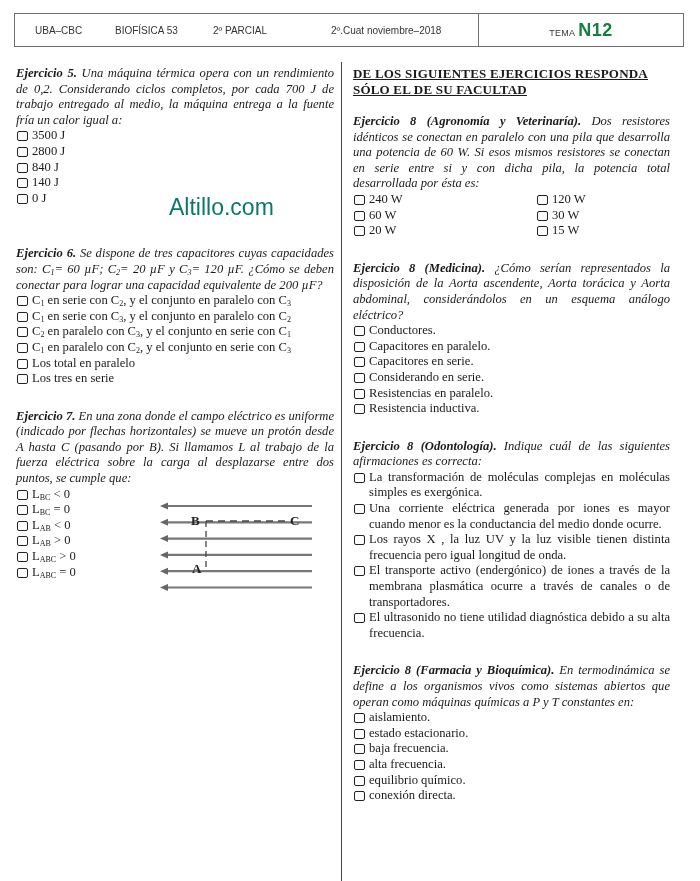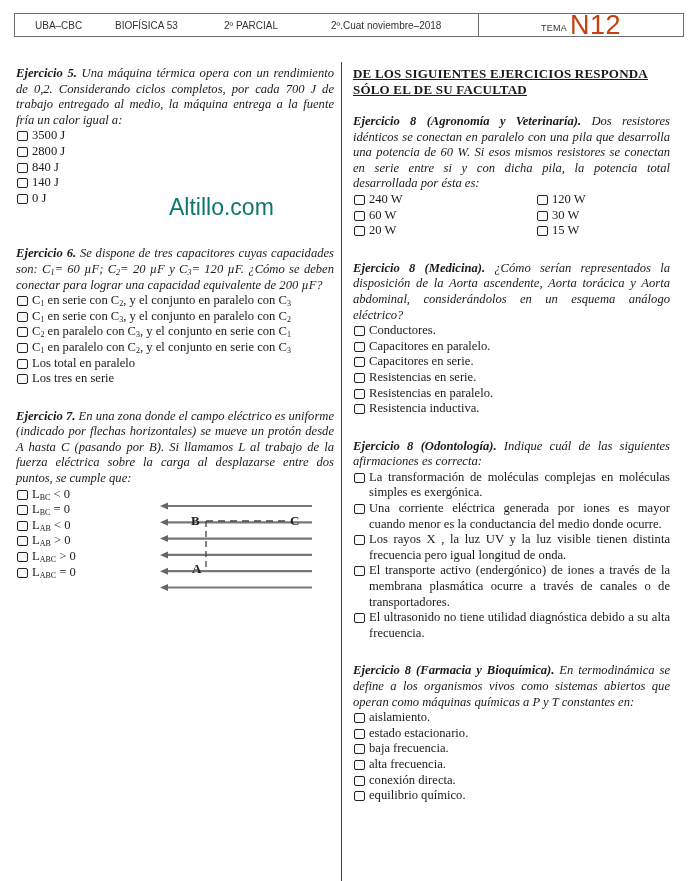--- a/index.html
+++ b/index.html
@@ -2,31 +2,31 @@
 <html><head>
 <meta charset="utf-8">
 <style>
   html, body { margin: 0; padding: 0; background: #ffffff; }
   body {
     width: 700px; height: 881px; position: relative; overflow: hidden;
     font-family: "Liberation Serif", "DejaVu Serif", serif;
     color: #1a1a1a;
   }
   .header {
-    position: absolute; left: 14px; top: 13px; width: 670px; height: 24px;
+    position: absolute; left: 14px; top: 13px; width: 670px; height: 34px;
     border: 1px solid #6e6e6e; box-sizing: border-box;
     display: flex; align-items: flex-start;
     font-family: "Liberation Sans", "DejaVu Sans", sans-serif;
     font-size: 10px; color: #333;
   }
   .header .left { flex: 0 0 464px; height: 100%; display: flex; align-items: center; border-right: 1px solid #6e6e6e; box-sizing: border-box; }
   .header .left span { position: absolute; }
   .header .right { flex: 1; display: flex; align-items: center; justify-content: center; height: 100%; }
   .tema-label { font-size: 9px; letter-spacing: 0.3px; margin-right: 3px; margin-top: 6px; }
-  .tema-num { font-size: 27px; font-weight: normal; color: #c2410c; letter-spacing: 0.5px; }
+  .tema-num { font-size: 18px; font-weight: bold; color: #15803d; letter-spacing: 0.5px; }
 
   .divider { position: absolute; left: 341px; top: 62px; width: 1px; height: 819px; background: #444; }
 
   .col { position: absolute; font-size: 12.6px; line-height: 15.6px; }
   .col-left { left: 16px; top: 66px; width: 318px; }
   .col-right { left: 353px; top: 66px; width: 317px; }
 
   .q { text-align: justify; margin: 0; font-style: italic; }
   .q b { font-weight: bold; }
   .opt { display: flex; align-items: flex-start; margin: 0; }
@@ -54,21 +54,21 @@
   .diagram svg { width: 100%; height: 100%; overflow: visible; }
   .diagram text { font-family: "Liberation Serif", serif; font-weight: bold; font-size: 13px; fill: #222; }
 </style>
 </head>
 <body>
 
 <div class="header">
   <div class="left">
     <span style="left:20px">UBA–CBC</span>
     <span style="left:100px">BIOFÍSICA 53</span>
-    <span style="left:209px">2º PARCIAL</span>
+    <span style="left:198px">2º PARCIAL</span>
     <span style="left:316px">2º.Cuat noviembre–2018</span>
   </div>
   <div class="right">
     <span class="tema-label">TEMA</span>
     <span class="tema-num">N12</span>
   </div>
 </div>
 
 <div class="divider"></div>
 
@@ -238,21 +238,21 @@
         <div class="opt">
           <span class="box"></span>
           <span class="opt-text">Capacitores en paralelo.</span>
         </div>
         <div class="opt">
           <span class="box"></span>
           <span class="opt-text">Capacitores en serie.</span>
         </div>
         <div class="opt">
           <span class="box"></span>
-          <span class="opt-text">Resistencias en serie.</span>
+          <span class="opt-text">Considerando en serie.</span>
         </div>
         <div class="opt">
           <span class="box"></span>
           <span class="opt-text">Resistencias en paralelo.</span>
         </div>
         <div class="opt">
           <span class="box"></span>
           <span class="opt-text">Resistencia inductiva.</span>
         </div>
       </div>
@@ -302,21 +302,21 @@
         <div class="opt">
           <span class="box"></span>
           <span class="opt-text">baja frecuencia.</span>
         </div>
         <div class="opt">
           <span class="box"></span>
           <span class="opt-text">alta frecuencia.</span>
         </div>
         <div class="opt">
           <span class="box"></span>
+          <span class="opt-text">equilibrio químico.</span>
+        </div>
+        <div class="opt">
+          <span class="box"></span>
           <span class="opt-text">conexión directa.</span>
         </div>
-        <div class="opt">
-          <span class="box"></span>
-          <span class="opt-text">equilibrio químico.</span>
-        </div>
       </div>
   </div>
 </div>
 
 </body></html>

